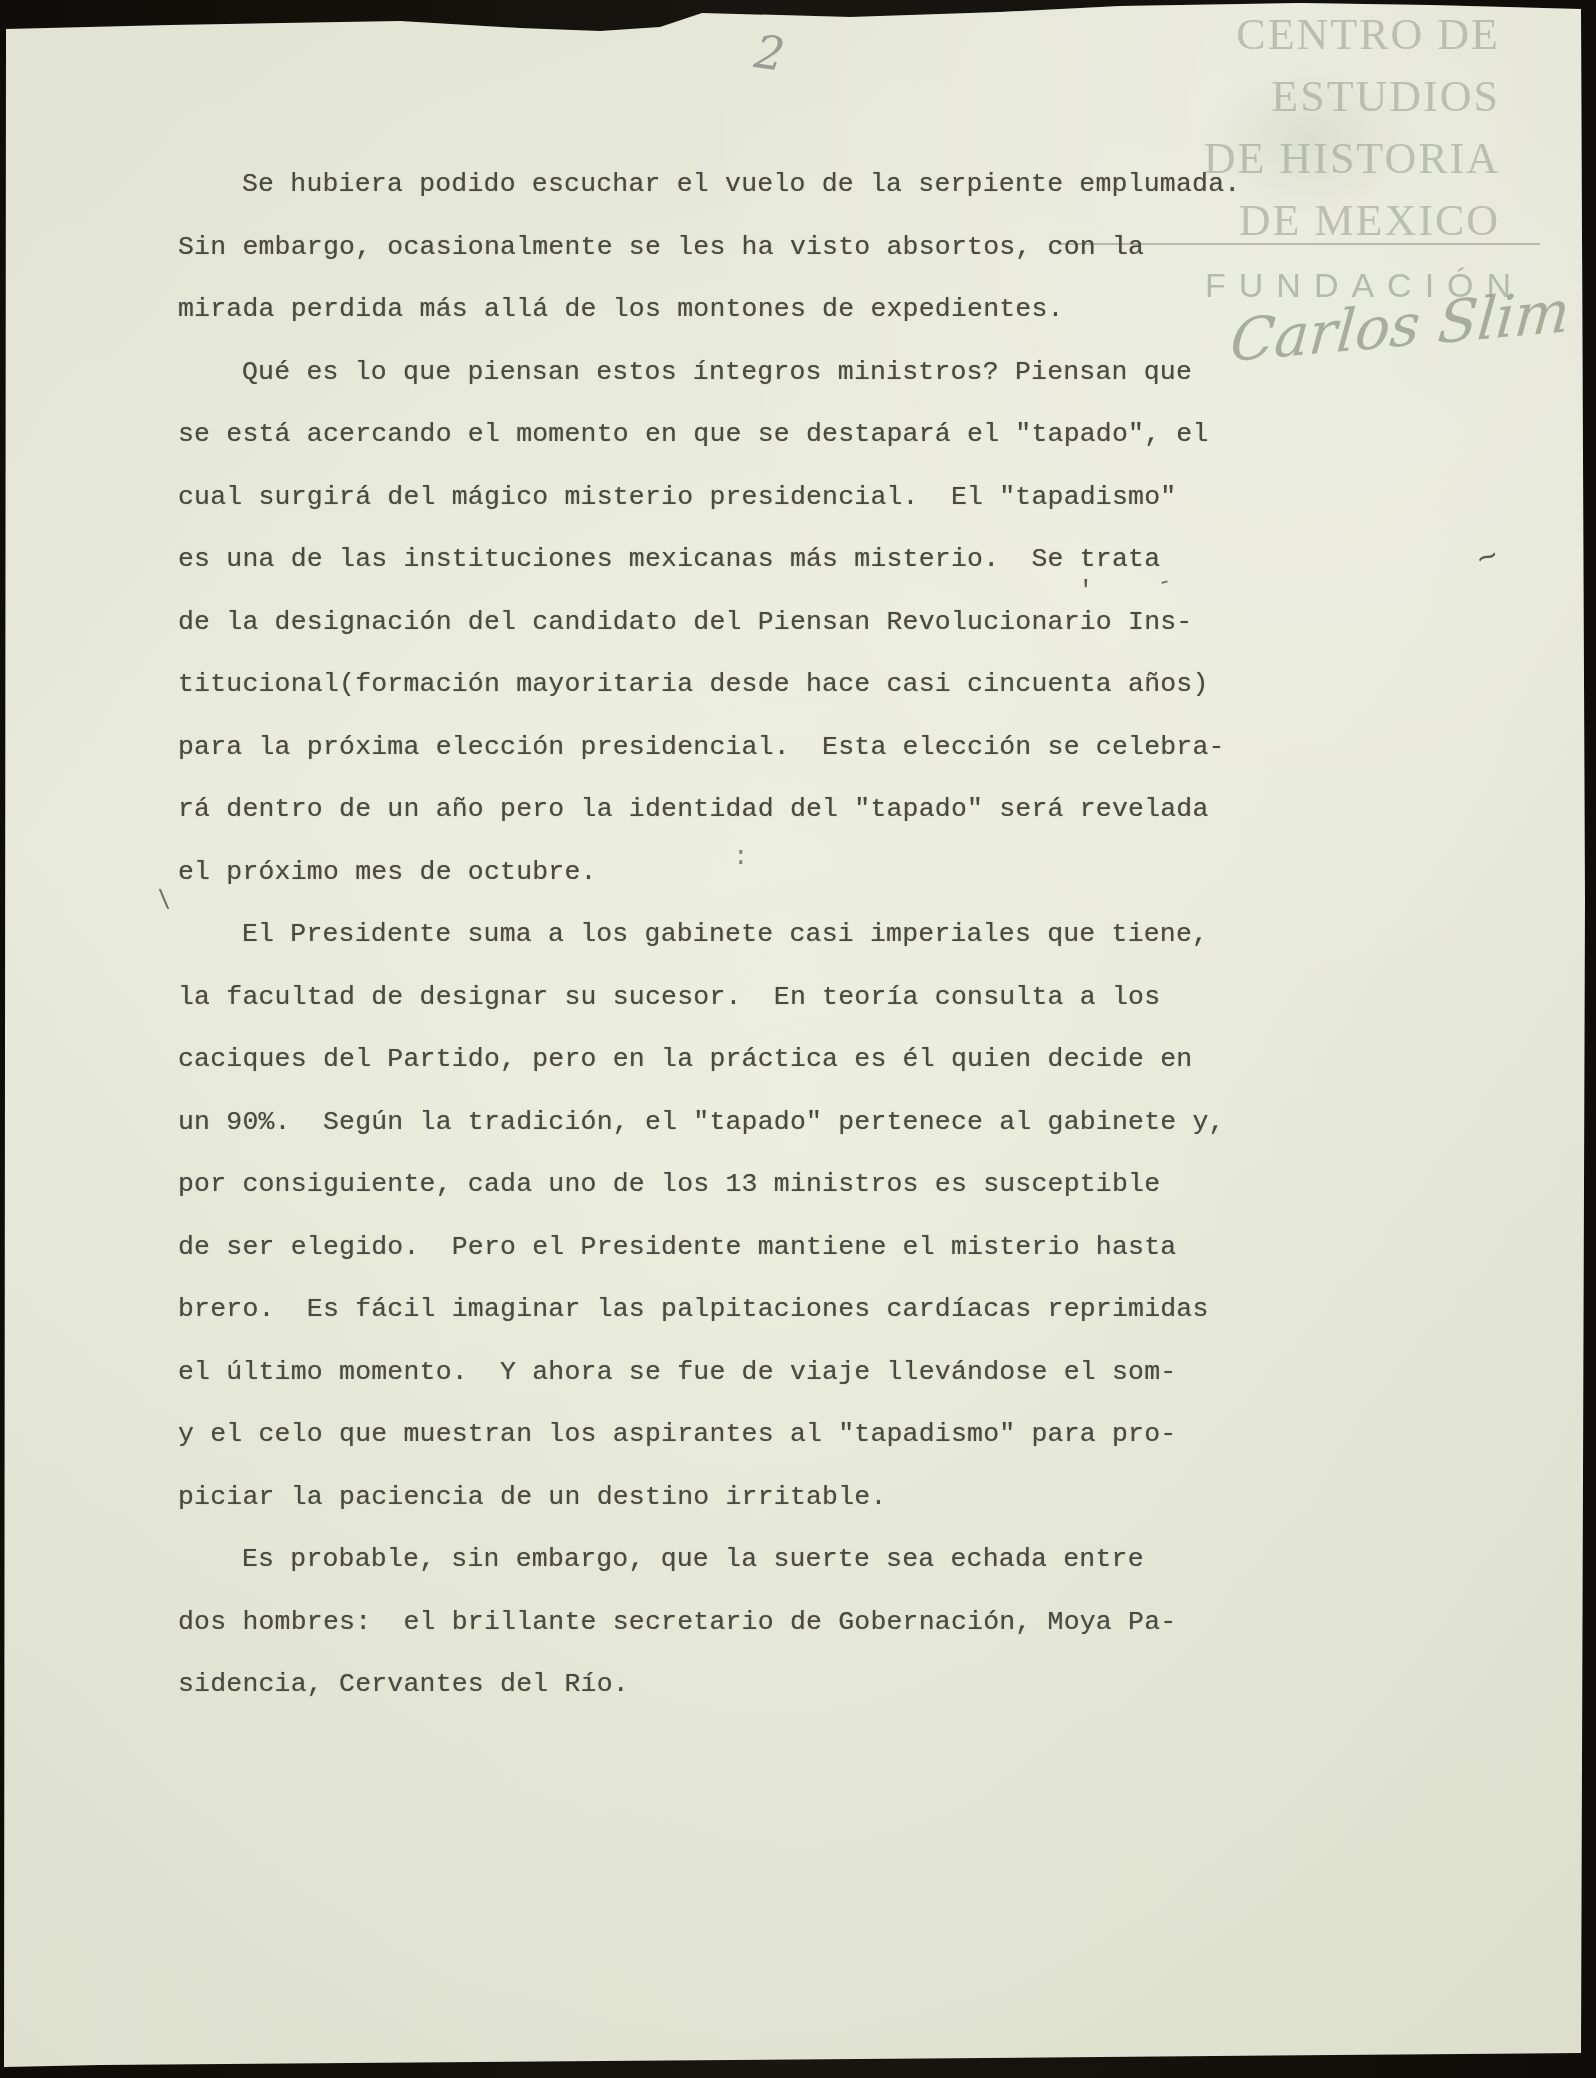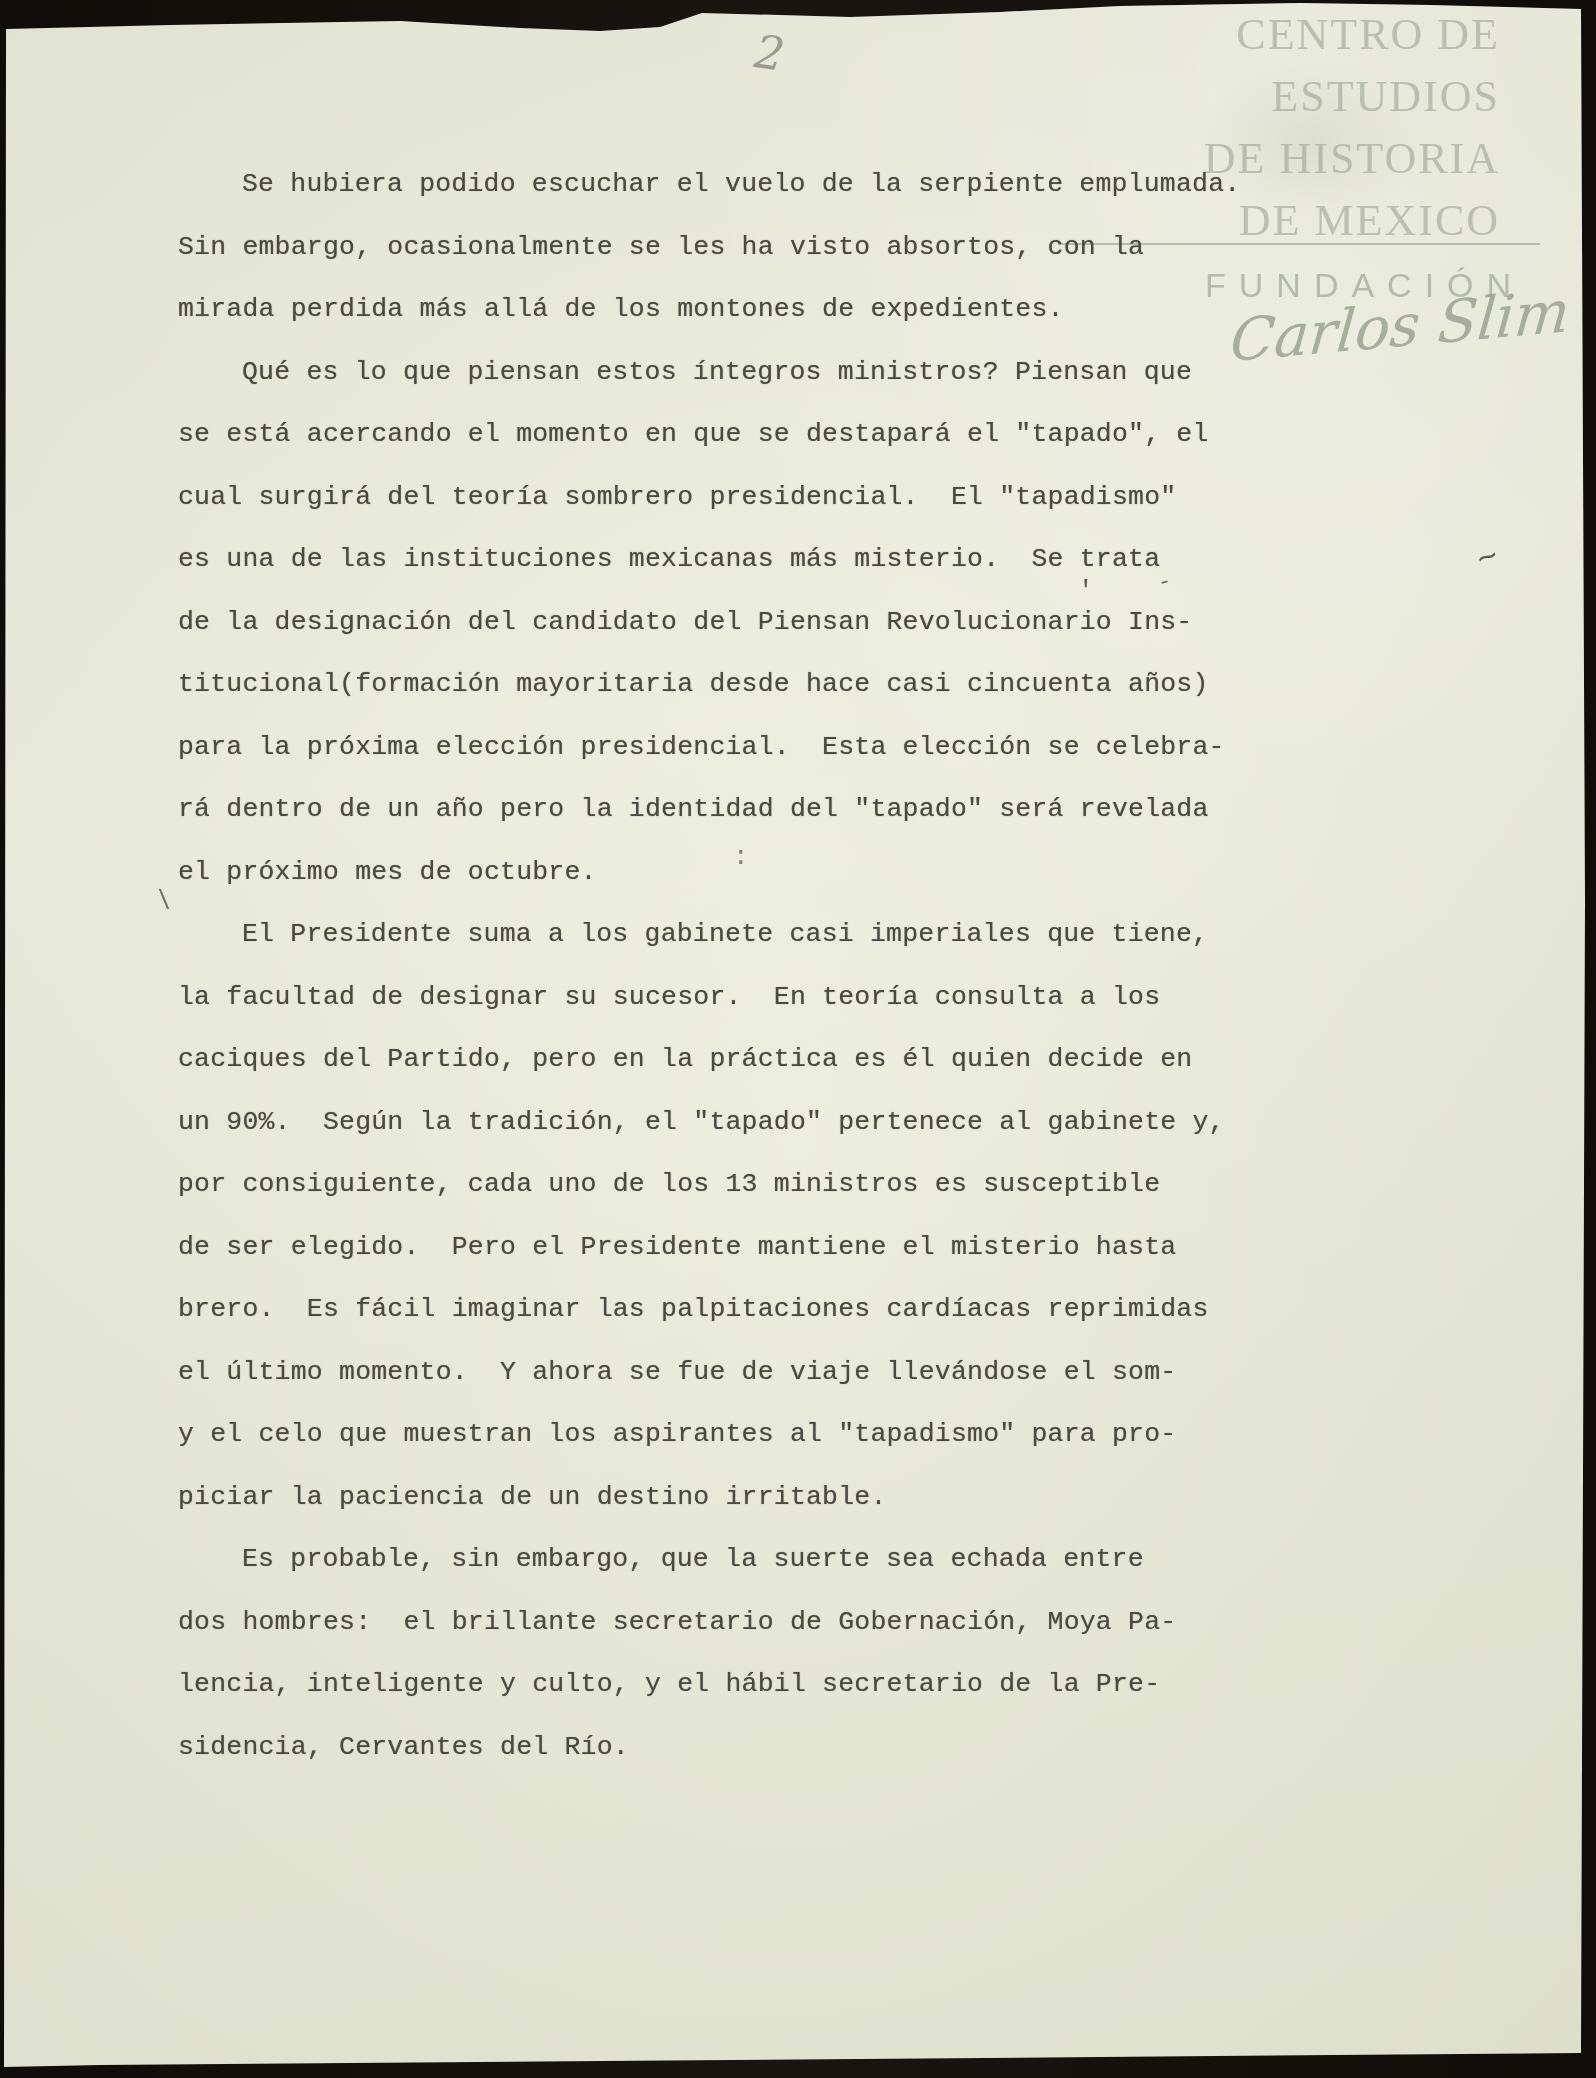--- a/index.html
+++ b/index.html
@@ -91,40 +91,39 @@
     <div class="wm-sig">Carlos Slim</div>
 
     <div class="pagenum">2</div>
 
     <div class="doc">
       <div class="line indent">Se hubiera podido escuchar el vuelo de la serpiente emplumada.</div>
       <div class="line">Sin embargo, ocasionalmente se les ha visto absortos, con la</div>
       <div class="line">mirada perdida más allá de los montones de expedientes.</div>
       <div class="line indent">Qué es lo que piensan estos íntegros ministros? Piensan que</div>
       <div class="line">se está acercando el momento en que se destapará el "tapado", el</div>
-      <div class="line">cual surgirá del teoría sombrero presidencial.  El "tapadismo"</div>
+      <div class="line">cual surgirá del mágico misterio presidencial.  El "tapadismo"</div>
       <div class="line">es una de las instituciones mexicanas más misterio.  Se trata</div>
       <div class="line">de la designación del candidato del Piensan Revolucionario Ins-</div>
       <div class="line">titucional(formación mayoritaria desde hace casi cincuenta años)</div>
       <div class="line">para la próxima elección presidencial.  Esta elección se celebra-</div>
       <div class="line">rá dentro de un año pero la identidad del "tapado" será revelada</div>
       <div class="line">el próximo mes de octubre.</div>
       <div class="line indent">El Presidente suma a los gabinete casi imperiales que tiene,</div>
       <div class="line">la facultad de designar su sucesor.  En teoría consulta a los</div>
       <div class="line">caciques del Partido, pero en la práctica es él quien decide en</div>
       <div class="line">un 90%.  Según la tradición, el "tapado" pertenece al gabinete y,</div>
       <div class="line">por consiguiente, cada uno de los 13 ministros es susceptible</div>
       <div class="line">de ser elegido.  Pero el Presidente mantiene el misterio hasta</div>
       <div class="line">brero.  Es fácil imaginar las palpitaciones cardíacas reprimidas</div>
       <div class="line">el último momento.  Y ahora se fue de viaje llevándose el som-</div>
       <div class="line">y el celo que muestran los aspirantes al "tapadismo" para pro-</div>
       <div class="line">piciar la paciencia de un destino irritable.</div>
       <div class="line indent">Es probable, sin embargo, que la suerte sea echada entre</div>
       <div class="line">dos hombres:  el brillante secretario de Gobernación, Moya Pa-</div>
-      <div class="line">lencia, inteligente y culto, y el hábil secretario de la Pre-</div>
       <div class="line">sidencia, Cervantes del Río.</div>
     </div>
 
     <div class="mark mark-backslash">\</div>
     <div class="mark mark-colon">:</div>
     <div class="mark mark-tilde">~</div>
     <div class="mark mark-dash">-</div>
     <div class="mark mark-apostrophe">'</div>
   </div>
 </div>

